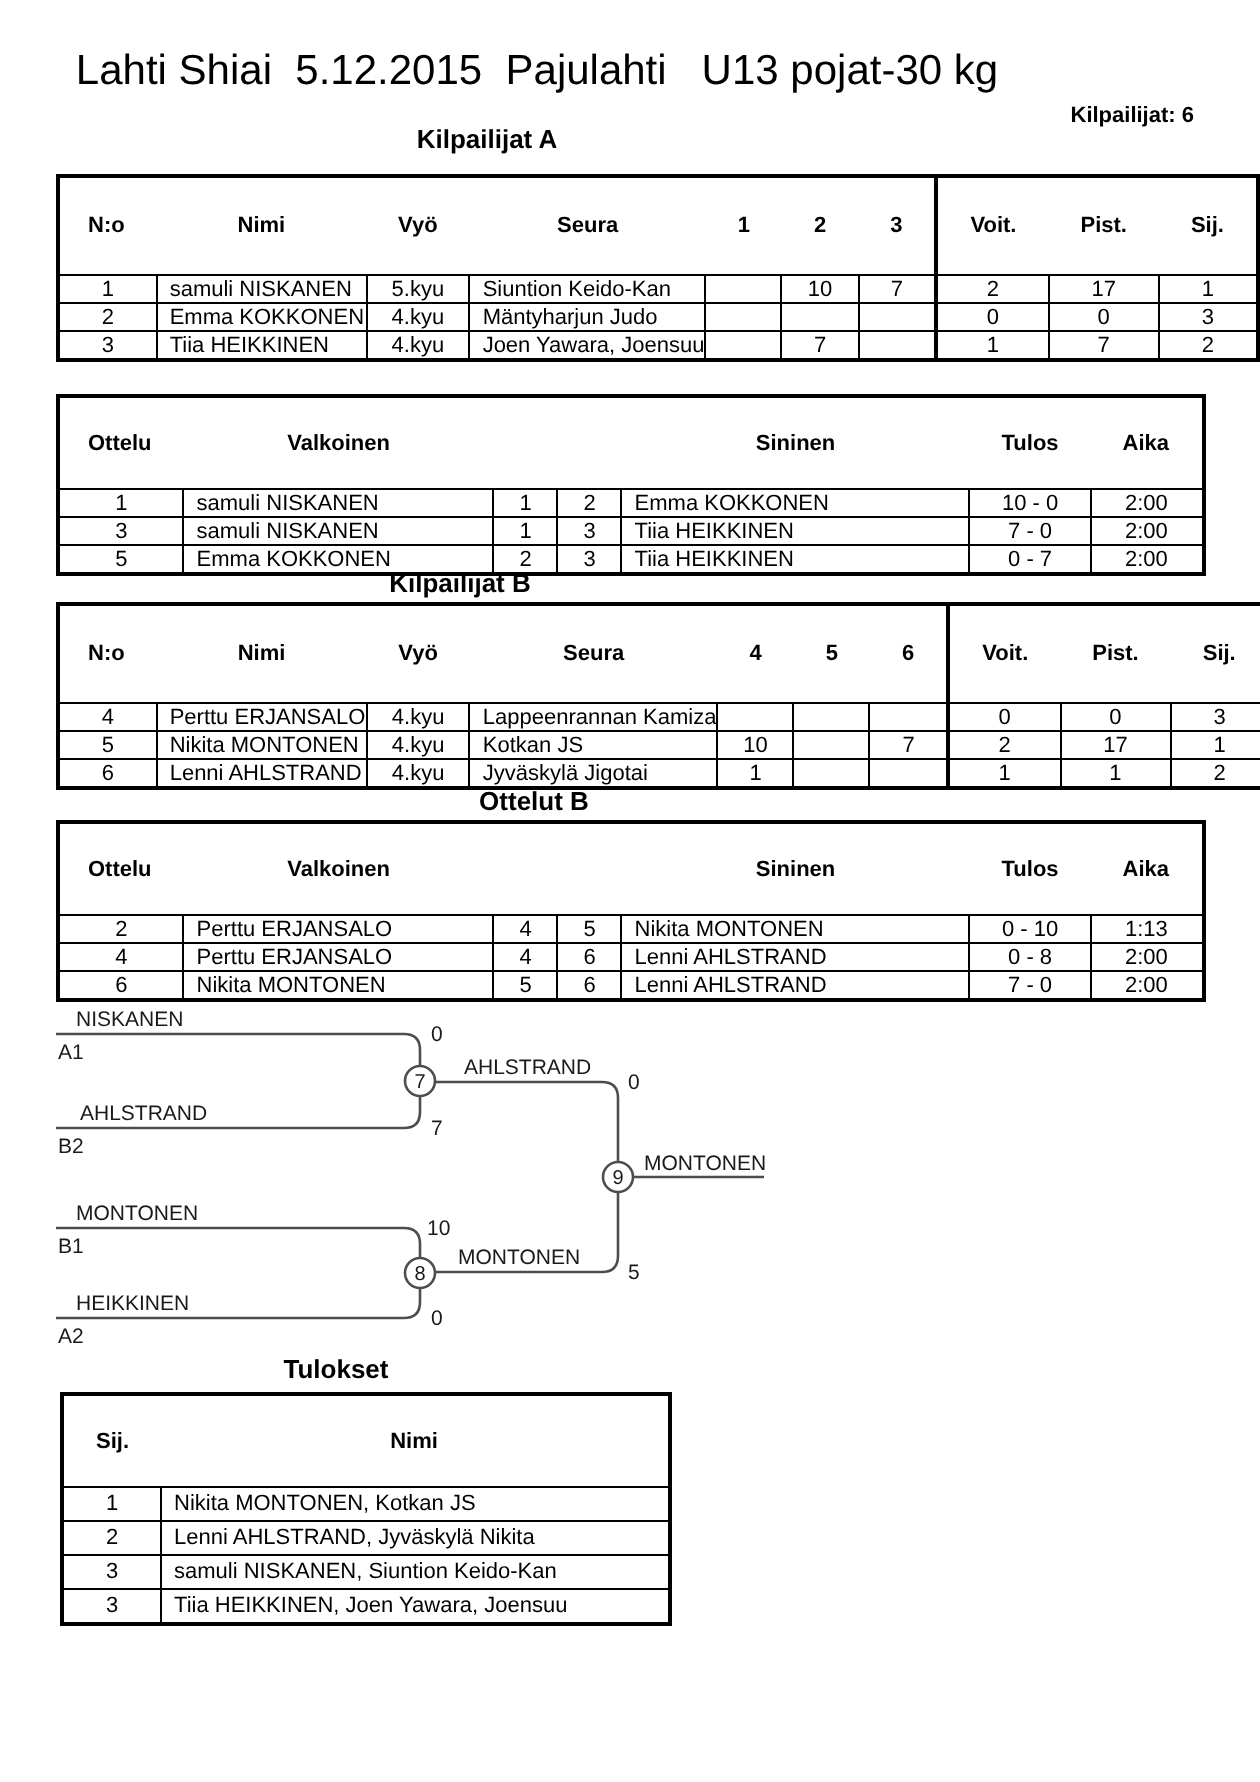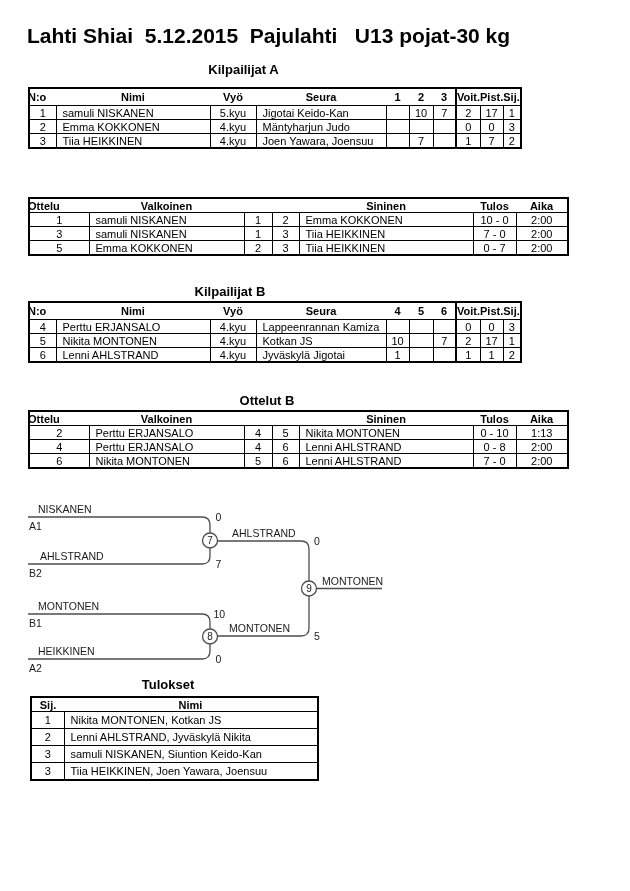--- a/index.html
+++ b/index.html
@@ -2,37 +2,37 @@
 <html><head>
 <meta charset="utf-8">
 <style>
   html,body{margin:0;padding:0;background:#fff;}
   .page{
     position:relative;width:630px;height:891px;background:#ffffff;
     font-family:"Liberation Sans", sans-serif;color:#000;overflow:hidden;
   }
   .main-title{
     position:absolute;left:0;top:24px;width:537px;text-align:center;
-    font-size:21px;font-weight:bold;white-space:pre;
+    font-size:21px;font-weight:normal;white-space:pre;
   }
   .competitors-count{
     position:absolute;left:300px;top:52px;width:297px;text-align:right;
     font-size:11px;font-weight:bold;
   }
   .section-title{
     position:absolute;transform:translateX(-50%);
     font-size:13px;font-weight:bold;white-space:nowrap;
   }
   table.tbl{
     position:absolute;border-collapse:collapse;table-layout:fixed;
     border:2px solid #000;font-size:11px;background:#fff;
   }
   table.tbl th{
     font-weight:bold;border:0;border-bottom:1px solid #000;
-    padding:0;text-align:center;vertical-align:middle;font-size:11px;
+    padding:16px;text-align:center;vertical-align:middle;font-size:11px;
     overflow:visible;white-space:nowrap;
   }
   table.tbl td{
     border:1px solid #000;padding:0;text-align:center;vertical-align:middle;
     font-size:11px;white-space:nowrap;overflow:hidden;
   }
   table.kilp th{height:16px;}
   table.kilp td{height:13px;}
   table.ott th{height:13px;}
   table.ott td{height:13px;}
@@ -46,20 +46,21 @@
   .bracket-svg circle{fill:#ffffff;stroke:#4d4d4d;stroke-width:1.3;}
   .bracket-svg text{font-family:"Liberation Sans", sans-serif;font-size:10.5px;fill:#1a1a1a;}
   .bracket-svg text.match-no{font-size:10px;text-anchor:middle;}
 </style>
 </head>
 <body>
 
 <div class="page">
 
   <div class="main-title">Lahti Shiai  5.12.2015  Pajulahti   U13 pojat-30 kg</div>
+  <div class="competitors-count">Kilpailijat: 6</div>
 
   <div class="section-title" style="left:233px;top:62px;padding-left:21px;">Kilpailijat A</div>
   <table class="tbl kilp" style="left:28px;top:87px;">
     <colgroup>
       <col style="width:27px">
         <col style="width:154px">
         <col style="width:46px">
         <col style="width:130px">
       <col style="width:23px">
         <col style="width:24px">
@@ -80,21 +81,21 @@
         <th class="thickL">Voit.</th>
         <th>Pist.</th>
         <th>Sij.</th>
       </tr>
     </thead>
     <tbody>
       <tr>
         <td>1</td>
         <td class="name">samuli NISKANEN</td>
         <td>5.kyu</td>
-        <td class="name">Jigotai Keido-Kan</td>
+        <td class="name">Siuntion Keido-Kan</td>
         <td></td>
         <td>10</td>
         <td>7</td>
         <td class="thickL">2</td>
         <td>17</td>
         <td>1</td>
       </tr>
       <tr>
         <td>2</td>
         <td class="name">Emma KOKKONEN</td>

